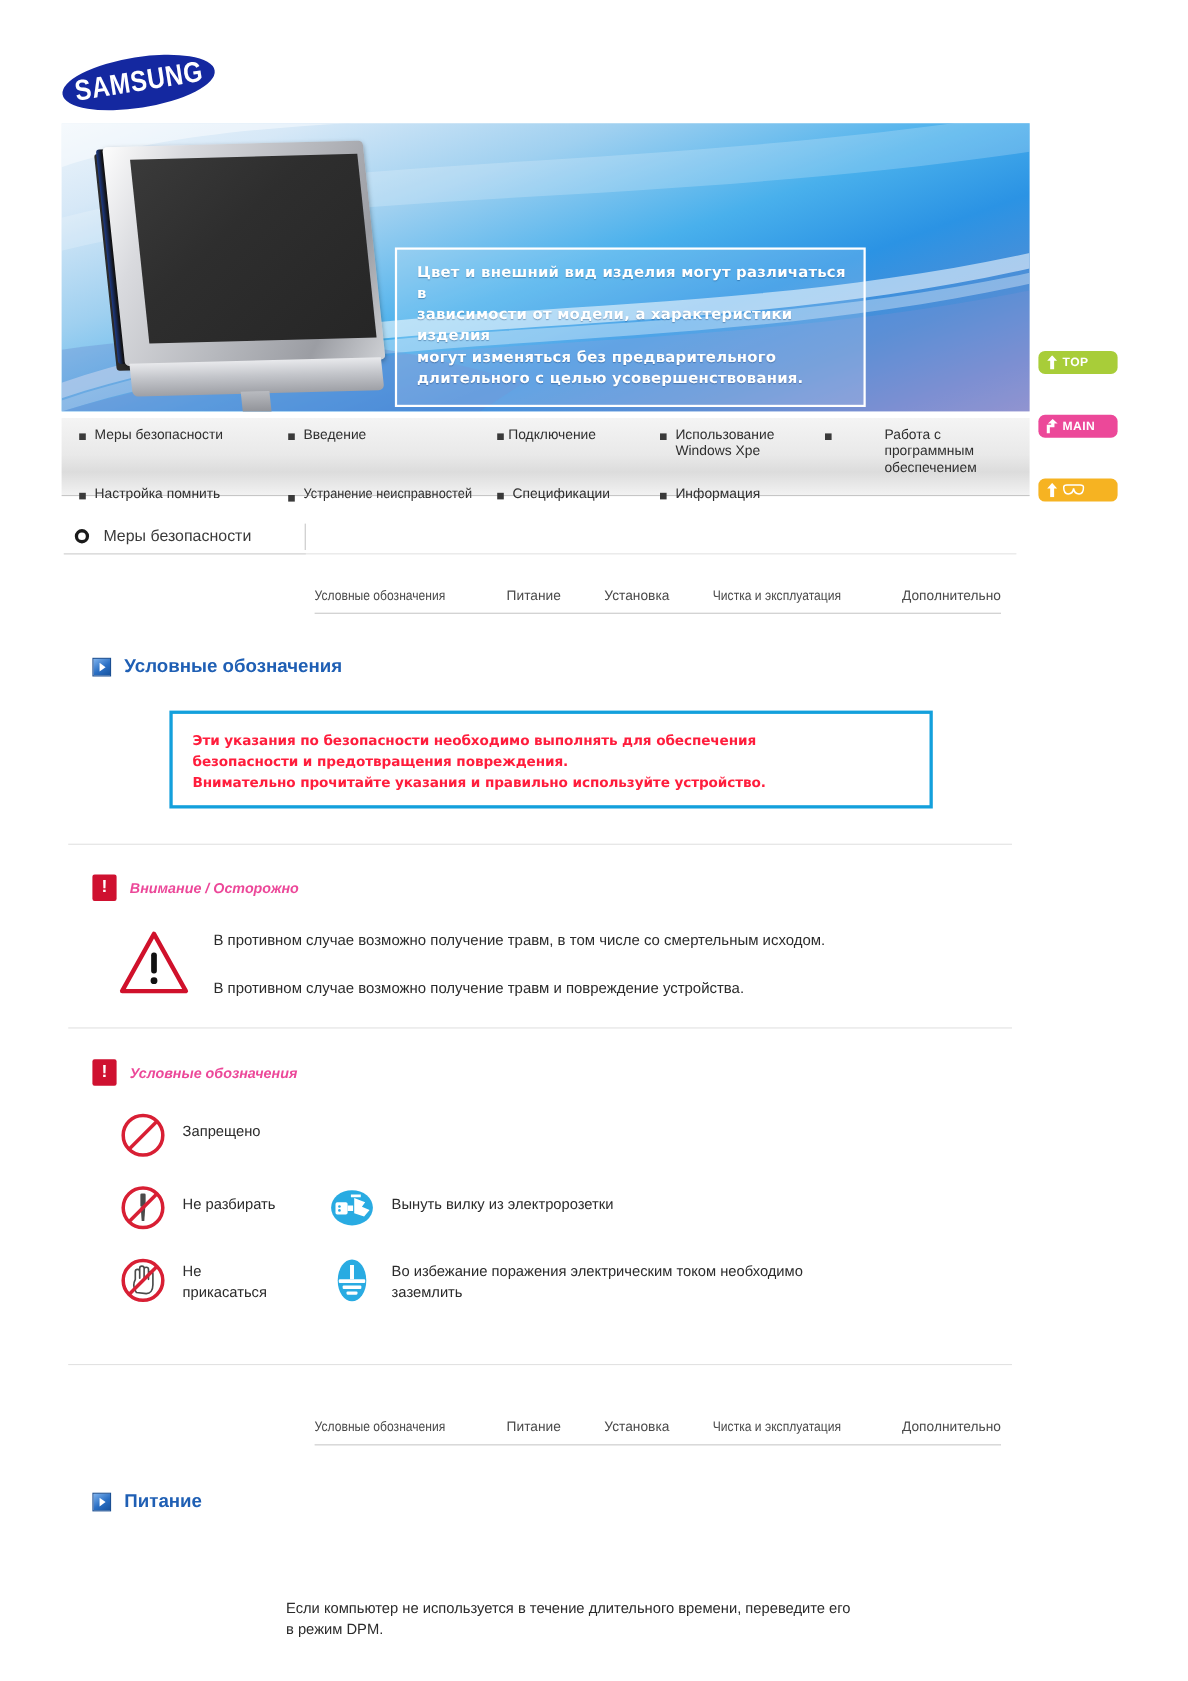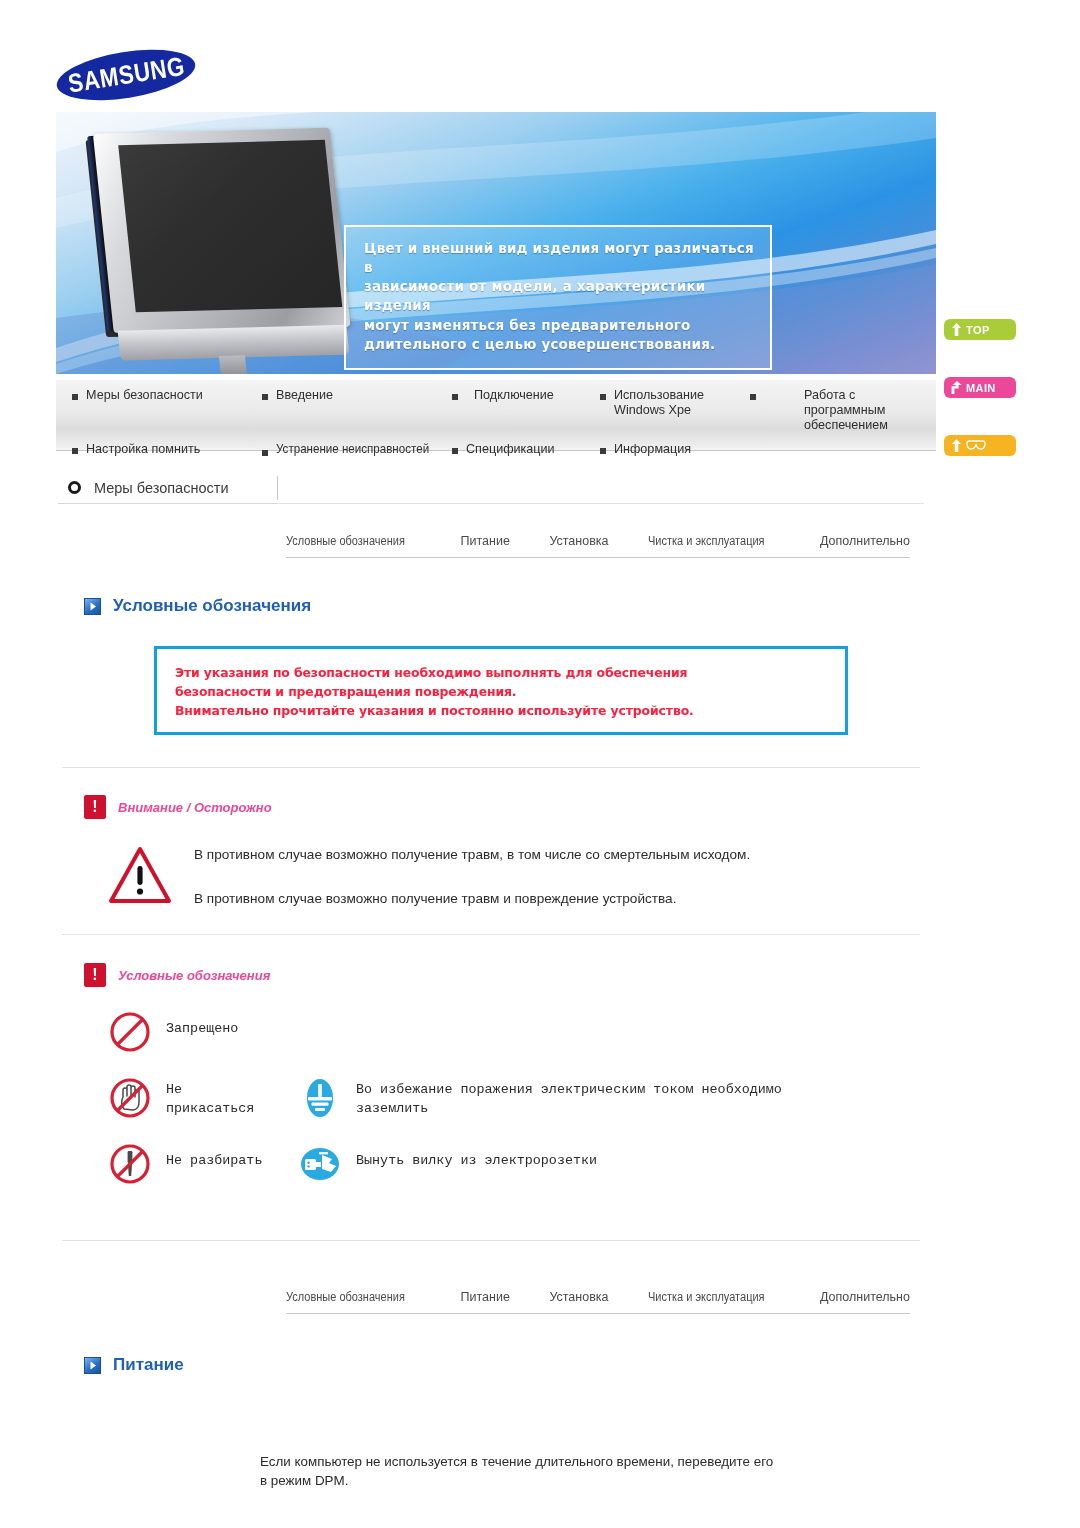--- a/index.html
+++ b/index.html
@@ -73,21 +73,21 @@
         #9a95cf 100%);
   }
   .banner-swoosh {
     position: absolute;
     left: 0; top: 0;
     width: 880px;
     height: 262px;
   }
   .banner-callout {
     position: absolute;
-    left: 288px;
+    left: 303px;
     top: 113px;
     width: 428px;
     box-sizing: border-box;
     border: 2px solid #ffffff;
     background: rgba(255,255,255,0.16);
     padding: 12px 16px 14px 18px;
   }
   .banner-callout p {
     margin: 0;
     color: #ffffff;
@@ -378,21 +378,20 @@
   .lico {
     flex: 0 0 auto;
     width: 44px;
     height: 44px;
   }
   .ltext {
     font-size: 13.4px;
     color: #2b2b2b;
     line-height: 1.42;
     padding-top: 9px;
-    font-family: Liberation Mono, monospace;
   }
 
   
   .power-para {
     position: absolute;
     left: 260px;
     top: 1452px;
     width: 640px;
     font-size: 13.4px;
     color: #2b2b2b;
@@ -470,21 +469,21 @@
 
     <div style="display:flex;align-items:flex-start;">
       <div style="width:190px;display:flex;gap:8px;">
         <span style="width:6px;height:6px;background:#3a3a3a;margin-top:6px;flex:0 0 auto;"></span>
         <span style="font-size:12.6px;color:#2f2f2f;">Меры безопасности</span>
       </div>
       <div style="width:190px;display:flex;gap:8px;">
         <span style="width:6px;height:6px;background:#3a3a3a;margin-top:6px;flex:0 0 auto;"></span>
         <span style="font-size:12.6px;color:#2f2f2f;">Введение</span>
       </div>
-      <div style="width:148px;display:flex;gap:16px;">
+      <div style="width:148px;display:flex;gap:4px;">
         <span style="width:6px;height:6px;background:#3a3a3a;margin-top:6px;flex:0 0 auto;"></span>
         <span style="font-size:12.6px;color:#2f2f2f;">Подключение</span>
       </div>
       <div style="width:150px;display:flex;gap:8px;">
         <span style="width:6px;height:6px;background:#3a3a3a;margin-top:6px;flex:0 0 auto;"></span>
         <span style="font-size:12.6px;color:#2f2f2f;line-height:1.18;white-space:pre-line;">Использование
 Windows Xpe</span>
       </div>
       <div style="width:180px;display:flex;gap:8px;">
         <span style="width:6px;height:6px;background:#3a3a3a;margin-top:6px;flex:0 0 auto;"></span>
@@ -540,21 +539,21 @@
     <svg width="8" height="9" viewBox="0 0 8 9">
         <path d="M1.5 0.5 L7 4.5 L1.5 8.5 Z" fill="#ffffff"></path>
       </svg>
   </span>
   <span class="blue-head-text">Условные обозначения</span>
 </div>
 
 <div class="notice">
   <p>Эти указания по безопасности необходимо выполнять для обеспечения</p>
   <p>безопасности и предотвращения повреждения.</p>
-  <p>Внимательно прочитайте указания и постоянно используйте устройство.</p>
+  <p>Внимательно прочитайте указания и правильно используйте устройство.</p>
 </div>
 
 <div class="hr" style="top:767px;"></div>
 
 <div class="red-head" style="top:795px;">
   <span class="red-icon">!</span>
   <span class="red-head-text">Внимание / Осторожно</span>
 </div>
 
 <div class="warnblock">
@@ -578,43 +577,20 @@
 
 <div class="legend">
 
   <div class="legend-row">
     <div class="lcell left">
       <svg class="lico" viewBox="0 0 44 44">
         <circle cx="22" cy="22" r="18" fill="none" stroke="#d81f34" stroke-width="3.2"></circle>
         <line x1="9.5" y1="34.5" x2="34.5" y2="9.5" stroke="#d81f34" stroke-width="3.2"></line>
       </svg>
       <span class="ltext">Запрещено</span>
-    </div>
-  </div>
-
-  <div class="legend-row">
-    <div class="lcell left">
-      <svg class="lico" viewBox="0 0 44 44">
-        <circle cx="22" cy="22" r="18" fill="none" stroke="#d81f34" stroke-width="3.2"></circle>
-        <path d="M16 33 C13 29 13.5 24 15 21 L15 14 a2 2 0 0 1 4 0 L19 20 L19 11 a2 2 0 0 1 4 0 L23 20 L23 12 a2 2 0 0 1 4 0 L27 21 L27 16 a2 2 0 0 1 4 0 L31 26 C31 31 28.5 34 25 34 Z" fill="#ffffff" stroke="#4a4a4a" stroke-width="1.5" stroke-linejoin="round"></path>
-        <line x1="9.5" y1="34.5" x2="34.5" y2="9.5" stroke="#d81f34" stroke-width="3.2"></line>
-      </svg>
-      <span class="ltext" style="white-space:pre-line;padding-top:4px;">Не
-прикасаться</span>
-    </div>
-    <div class="lcell right">
-      <svg class="lico" viewBox="0 0 44 44">
-        <ellipse cx="22" cy="22" rx="13" ry="19" fill="#29abe2"></ellipse>
-        <rect x="20.2" y="8" width="3.6" height="13" fill="#ffffff"></rect>
-        <rect x="10" y="21" width="24" height="3.4" rx="1" fill="#ffffff"></rect>
-        <rect x="13.5" y="26.6" width="17" height="3.2" rx="1" fill="#ffffff"></rect>
-        <rect x="17" y="32" width="10" height="3" rx="1" fill="#ffffff"></rect>
-      </svg>
-      <span class="ltext" style="white-space:pre-line;padding-top:4px;">Во избежание поражения электрическим током необходимо
-заземлить</span>
     </div>
   </div>
 
   <div class="legend-row">
     <div class="lcell left">
       <svg class="lico" viewBox="0 0 44 44">
         <circle cx="22" cy="22" r="18" fill="none" stroke="#d81f34" stroke-width="3.2"></circle>
         <rect x="19.6" y="9" width="4.8" height="12" rx="1.2" fill="#4a4a4a"></rect>
         <path d="M19.9 21 L24.1 21 L23.2 34 L20.8 34 Z" fill="#4a4a4a"></path>
         <line x1="9.5" y1="34.5" x2="34.5" y2="9.5" stroke="#d81f34" stroke-width="3.2"></line>
@@ -628,20 +604,43 @@
         <circle cx="10.6" cy="20.8" r="1.2" fill="#29abe2"></circle>
         <circle cx="10.6" cy="24.4" r="1.2" fill="#29abe2"></circle>
         <path d="M18 20 h5 v5 h-5 z" fill="#ffffff"></path>
         <path d="M24 13 L34 17 L31 21 L38 24 L33 30 L24 27 Z" fill="#ffffff"></path>
         <path d="M21 10 h9 v2.4 h-9 z" fill="#ffffff"></path>
       </svg>
       <span class="ltext">Вынуть вилку из электророзетки</span>
     </div>
   </div>
 
+  <div class="legend-row">
+    <div class="lcell left">
+      <svg class="lico" viewBox="0 0 44 44">
+        <circle cx="22" cy="22" r="18" fill="none" stroke="#d81f34" stroke-width="3.2"></circle>
+        <path d="M16 33 C13 29 13.5 24 15 21 L15 14 a2 2 0 0 1 4 0 L19 20 L19 11 a2 2 0 0 1 4 0 L23 20 L23 12 a2 2 0 0 1 4 0 L27 21 L27 16 a2 2 0 0 1 4 0 L31 26 C31 31 28.5 34 25 34 Z" fill="#ffffff" stroke="#4a4a4a" stroke-width="1.5" stroke-linejoin="round"></path>
+        <line x1="9.5" y1="34.5" x2="34.5" y2="9.5" stroke="#d81f34" stroke-width="3.2"></line>
+      </svg>
+      <span class="ltext" style="white-space:pre-line;padding-top:4px;">Не
+прикасаться</span>
+    </div>
+    <div class="lcell right">
+      <svg class="lico" viewBox="0 0 44 44">
+        <ellipse cx="22" cy="22" rx="13" ry="19" fill="#29abe2"></ellipse>
+        <rect x="20.2" y="8" width="3.6" height="13" fill="#ffffff"></rect>
+        <rect x="10" y="21" width="24" height="3.4" rx="1" fill="#ffffff"></rect>
+        <rect x="13.5" y="26.6" width="17" height="3.2" rx="1" fill="#ffffff"></rect>
+        <rect x="17" y="32" width="10" height="3" rx="1" fill="#ffffff"></rect>
+      </svg>
+      <span class="ltext" style="white-space:pre-line;padding-top:4px;">Во избежание поражения электрическим током необходимо
+заземлить</span>
+    </div>
+  </div>
+
 </div>
 
 <div class="hr" style="top:1240px;"></div>
 
 <div class="tabbar" style="top:1290px;">
   <div class="tabs">
     <span class="tab condensed">Условные обозначения</span>
     <span class="tab">Питание</span>
     <span class="tab">Установка</span>
     <span class="tab condensed">Чистка и эксплуатация</span>

